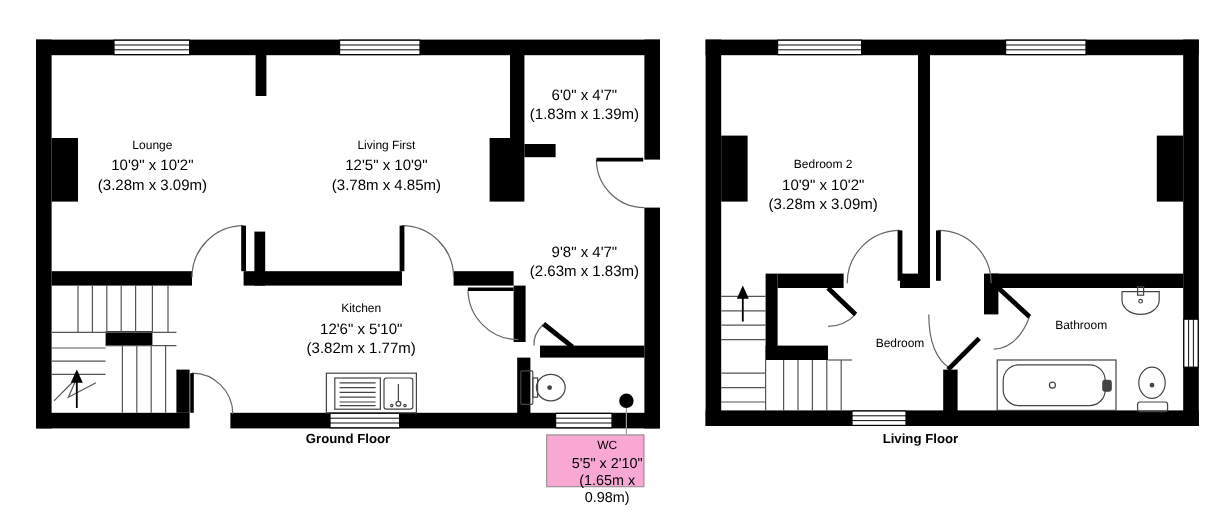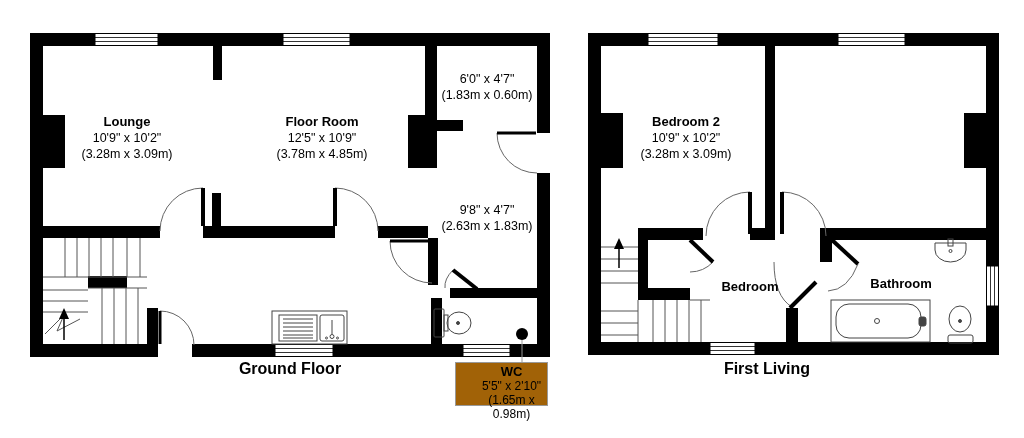--- a/index.html
+++ b/index.html
@@ -1,24 +1,24 @@
 <!DOCTYPE html>
 <html><head>
 <meta charset="utf-8">
 <style>
   html,body{margin:0;padding:0;background:#fff;}
   .canvas{position:relative;width:1024px;height:438px;background:#fff;overflow:hidden;
           font-family:"Liberation Sans",sans-serif;color:#000;}
   .plan-svg{position:absolute;left:0;top:0;}
   .rlabel{position:absolute;text-align:center;transform:translateX(-50%);
           font-size:12.5px;line-height:16px;white-space:nowrap;}
-  .rname{font-weight:bold;font-size:13px;}
-  .caption{position:absolute;transform:translateX(-50%);font-weight:bold;font-size:16px;white-space:nowrap;}
-  .wc-box{position:absolute;left:455px;top:362px;width:93px;height:44px;border:1px solid #999;
-          background:#a16207;text-align:center;font-size:12px;line-height:14px;padding-top:2px;box-sizing:border-box;padding-left:20px;}
+  .rname{font-weight:normal;font-size:10px;}
+  .caption{position:absolute;transform:translateX(-50%);font-weight:bold;font-size:11px;white-space:nowrap;}
+  .wc-box{position:absolute;left:455px;top:362px;width:82px;height:44px;border:1px solid #999;
+          background:#f9a8d4;text-align:center;font-size:12px;line-height:14px;padding-top:2px;box-sizing:border-box;padding-left:20px;}
 </style>
 </head>
 <body>
 
 <div class="canvas">
 
   <svg class="plan-svg" width="1024" height="438" viewBox="0 0 1024 438">
 
     <g>
 
@@ -180,53 +180,58 @@
     </g>
   </svg>
 
   <div class="rlabel" style="left:127px;top:114px">
     <div class="rname">Lounge</div>
     <div>10'9" x 10'2"</div>
     <div>(3.28m x 3.09m)</div>
   </div>
 
   <div class="rlabel" style="left:322px;top:114px">
-    <div class="rname">Floor Room</div>
+    <div class="rname">Living First</div>
     <div>12'5" x 10'9"</div>
     <div>(3.78m x 4.85m)</div>
   </div>
 
   <div class="rlabel" style="left:487px;top:71px">
     <div>6'0" x 4'7"</div>
-    <div>(1.83m x 0.60m)</div>
+    <div>(1.83m x 1.39m)</div>
   </div>
 
   <div class="rlabel" style="left:487px;top:202px">
     <div>9'8" x 4'7"</div>
     <div>(2.63m x 1.83m)</div>
   </div>
 
+  <div class="rlabel" style="left:301px;top:250px">
+    <div class="rname">Kitchen</div>
+    <div>12'6" x 5'10"</div>
+    <div>(3.82m x 1.77m)</div>
+  </div>
 
   <div class="wc-box">
     <div class="rname">WC</div>
     <div>5'5" x 2'10"</div>
     <div>(1.65m x 0.98m)</div>
   </div>
 
-  <div class="rlabel" style="left:686px;top:114px">
+  <div class="rlabel" style="left:686px;top:130px">
     <div class="rname">Bedroom 2</div>
     <div>10'9" x 10'2"</div>
     <div>(3.28m x 3.09m)</div>
   </div>
 
 
   <div class="rlabel" style="left:750px;top:279px">
     <div class="rname">Bedroom</div>
   </div>
 
-  <div class="rlabel" style="left:901px;top:276px">
+  <div class="rlabel" style="left:901px;top:264px">
     <div class="rname">Bathroom</div>
   </div>
 
   <div class="caption" style="left:290px;top:360px">Ground Floor</div>
-  <div class="caption" style="left:767px;top:360px">First Living</div>
+  <div class="caption" style="left:767px;top:360px">Living Floor</div>
 
 </div>
 
 </body></html>

